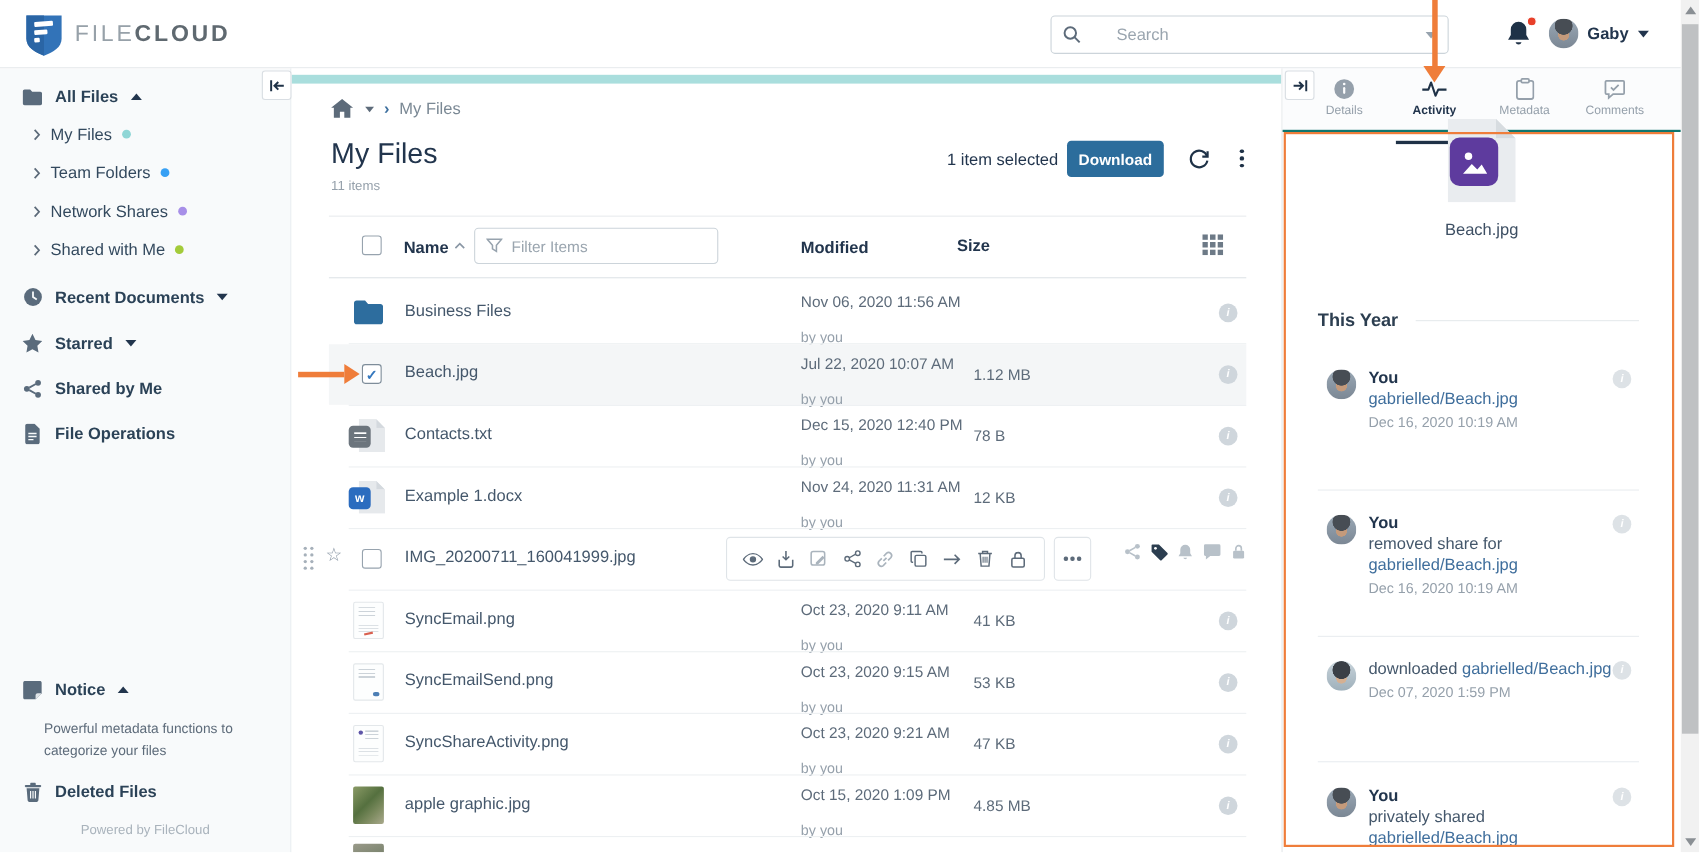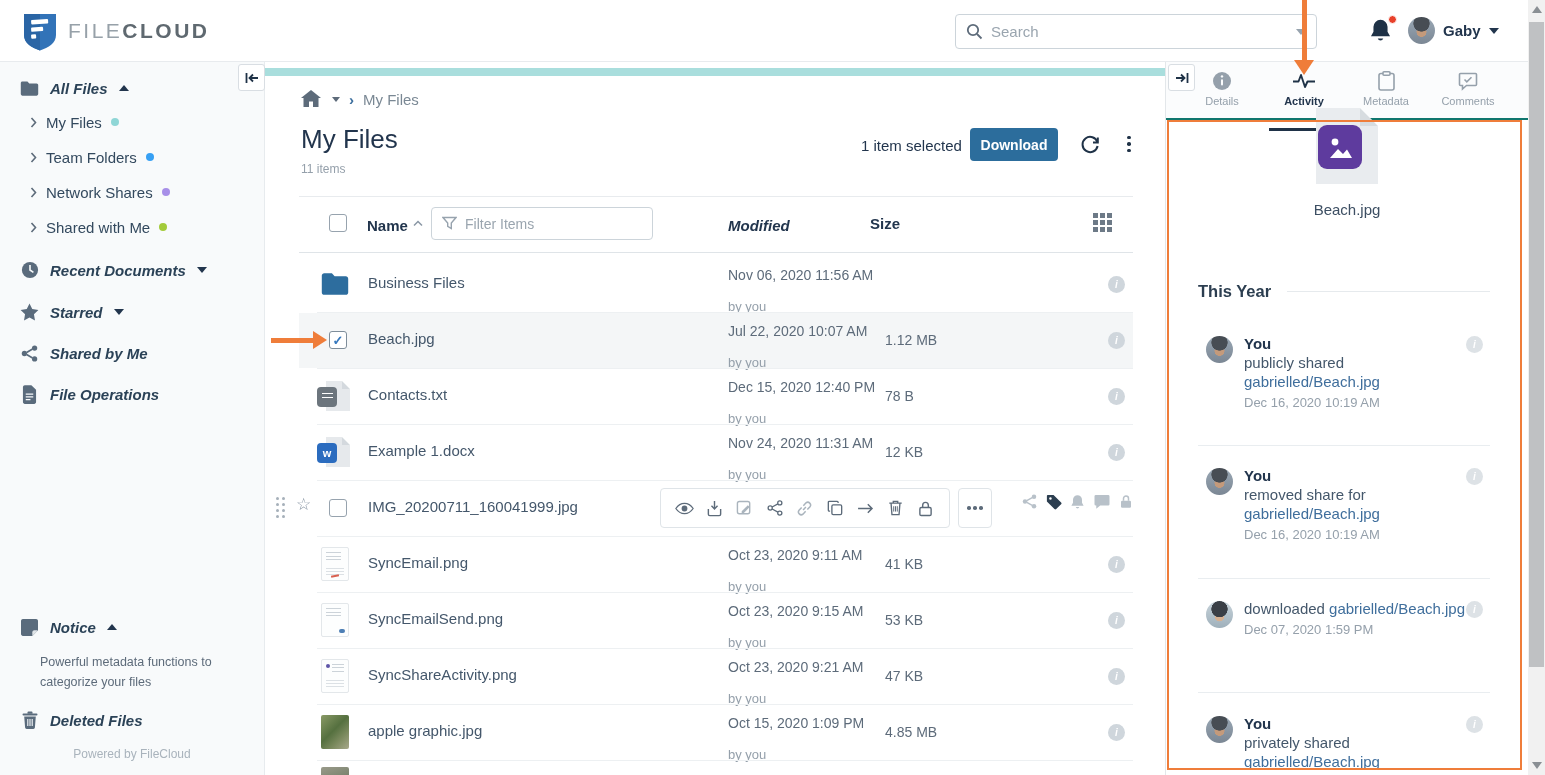--- a/index.html
+++ b/index.html
@@ -6,42 +6,42 @@
   html,body { width:1545px; height:775px; overflow:hidden; }
   body { font-family:"Liberation Sans", sans-serif; background:#fff; color:#22354d; }
   .page { position:relative; width:1545px; height:775px; overflow:hidden; background:#fff; }
 
   
   .topbar { position:absolute; left:0; top:0; right:17px; height:62px; background:#fff; border-bottom:1px solid #e8ebee; z-index:8; }
   .brand { position:absolute; left:22px; top:11px; display:flex; align-items:center; gap:10px; }
   .brand-text { font-size:21px; letter-spacing:2.5px; }
   .brand-first { color:#97a1a9; font-weight:400; }
   .brand-second { color:#5f6970; font-weight:700; }
-  .search-box { position:absolute; left:955px; top:14px; width:362px; height:35px; border:1px solid #ccd4da; border-radius:4px; background:#fff; display:flex; align-items:center; padding:0 10px; }
+  .search-box { position:absolute; left:955px; top:14px; width:362px; height:35px; border:1px solid #ccd4da; border-radius:4px; background:#fff; display:flex; align-items:center; padding:0 10px;gap:24px; }
   .search-box input { flex:1; border:none; outline:none; font-family:inherit; font-size:15px; color:#3d4f63; background:transparent; margin-left:8px; }
   .search-box input::placeholder { color:#9aa5af; }
   .search-caret { width:0; height:0; border-left:5px solid transparent; border-right:5px solid transparent; border-top:6px solid #97a3ae; margin-left:6px; }
   .bell-wrap { position:absolute; left:1369px; top:18px; width:26px; height:26px; }
   .bell-dot { position:absolute; right:-2px; top:-3px; width:9px; height:9px; border-radius:50%; background:#e8402a; border:1.5px solid #fff; }
   .avatar { width:27px; height:27px; border-radius:50%; overflow:hidden;
     background: radial-gradient(circle at 50% 24%, #474d54 0 32%, rgba(0,0,0,0) 34%),
                 radial-gradient(circle at 50% 55%, #c49a7b 0 24%, rgba(0,0,0,0) 26%),
                 linear-gradient(#9aa8b5,#7b8794); }
   .avatar.jennifer { background: radial-gradient(circle at 50% 30%, #3a3f46 0 34%, rgba(0,0,0,0) 36%),
                 radial-gradient(circle at 50% 58%, #d5b092 0 22%, rgba(0,0,0,0) 24%),
                 linear-gradient(#c7d3da,#9fb0bb); }
   .user-chip { position:absolute; left:1408px; top:17px; display:flex; align-items:center; gap:8px; }
   .user-name { font-size:15px; font-weight:700; color:#22354d; }
   .caret-down-dark { width:0; height:0; border-left:5px solid transparent; border-right:5px solid transparent; border-top:6px solid #22354d; }
   .caret-up-dark { width:0; height:0; border-left:5px solid transparent; border-right:5px solid transparent; border-bottom:6px solid #22354d; }
 
   
   .sidebar { position:absolute; left:0; top:62px; bottom:0; width:265px; background:#f8fafb; border-right:1px solid #e7ebee; }
   .side-item { position:absolute; left:20px; height:24px; display:flex; align-items:center; gap:11px; transform:translateY(-50%); cursor:default; }
-  .side-item .lbl { font-size:15px; font-weight:600; color:#2b4257;font-style:italic; }
+  .side-item .lbl { font-size:15px; font-weight:600; color:#2b4257; }
   .side-child { position:absolute; left:30px; height:22px; display:flex; align-items:center; gap:9px; transform:translateY(-50%); }
   .side-child .lbl { font-size:15px; font-weight:500; color:#33495e; }
   .dot { width:8px; height:8px; border-radius:50%; }
   .dot-teal { background:#8fd6d6; } .dot-blue { background:#37a0f4; }
   .dot-purple { background:#a78fe8; } .dot-green { background:#a3cb3a; }
   .sicon { width:19px; height:19px; display:flex; align-items:center; justify-content:center; color:#5a6b7c; }
   .chev { color:#5d6b7a; font-size:12px; }
   .notice-text { position:absolute; left:40px; font-size:12.5px; color:#5d6b7a; line-height:20px; }
   .powered { position:absolute; left:0; width:100%; text-align:center; font-size:12px; color:#a9b3bc; }
 
@@ -66,21 +66,21 @@
   .thead-divider { position:absolute; top:190px; left:34px; right:32px; height:1px; background:#dfe4e8; }
 
   .cbox { width:18px; height:18px; border:1.5px solid #97a3ae; border-radius:3px; background:#fff; display:flex; align-items:center; justify-content:center; }
   .cbox.checked { border-color:#7e8d9a; color:#3578be; font-size:13px; font-weight:700; }
   .th-name { position:absolute; top:155px; left:102px; font-size:15px; font-weight:700; color:#22354d; }
   .th-sort { position:absolute; top:158px; left:148px; color:#8a97a5; }
   .th-check { position:absolute; top:152px; left:64px; }
   .filter-box { position:absolute; top:145px; left:166px; width:222px; height:33px; border:1px solid #ccd4da; border-radius:4px; display:flex; align-items:center; padding:0 10px; background:#fff; }
   .filter-box input { flex:1; border:none; outline:none; font-family:inherit; font-size:14px; color:#3d4f63; background:transparent; margin-left:8px; }
   .filter-box input::placeholder { color:#9aa5af; }
-  .th-modified { position:absolute; top:155px; left:463px; font-size:15px; font-weight:700; color:#22354d;font-style:italic; }
+  .th-modified { position:absolute; top:155px; left:463px; font-size:15px; font-weight:700; color:#22354d; }
   .th-size { position:absolute; top:153px; left:605px; font-size:15px; font-weight:700; color:#22354d; }
   .grid-toggle { position:absolute; top:151px; left:828px; width:19px; height:19px; color:#6d7a87; }
 
   .rows { position:absolute; top:194px; left:0; right:0; bottom:0; overflow:hidden; }
   .frow { position:relative; height:56px; }
   .frow + .frow::before { content:''; position:absolute; top:0; left:52px; right:32px; height:1px; background:#edf0f2; }
   .row-bg { position:absolute; top:1px; bottom:0; left:34px; right:32px; background:#f4f6f7; }
   .ficon { position:absolute; left:55px; top:11px; width:30px; height:34px; }
   .fname { position:absolute; left:103px; top:18px; font-size:15px; color:#44576b; white-space:nowrap; }
   .fmod { position:absolute; left:463px; top:10px; }
@@ -682,21 +682,20 @@
 
     <div class="section-head">
       <span class="section-title">This Year</span>
       <span class="section-line"></span>
     </div>
 
     <div class="act" style="top:272px;">
       <span class="avt avatar"></span>
       <div class="atext">
         <div class="auser">You</div>
-        <div class="aaction">publicly shared</div>
         <div class="alink">gabrielled/Beach.jpg</div>
         <div class="adate">Dec 16, 2020 10:19 AM</div>
       </div>
       <span class="ainfo">
           <span class="info-dot light">i</span>
         </span>
     </div>
     <div class="act-div" style="top:383px;"></div>
 
     <div class="act" style="top:404px;">

